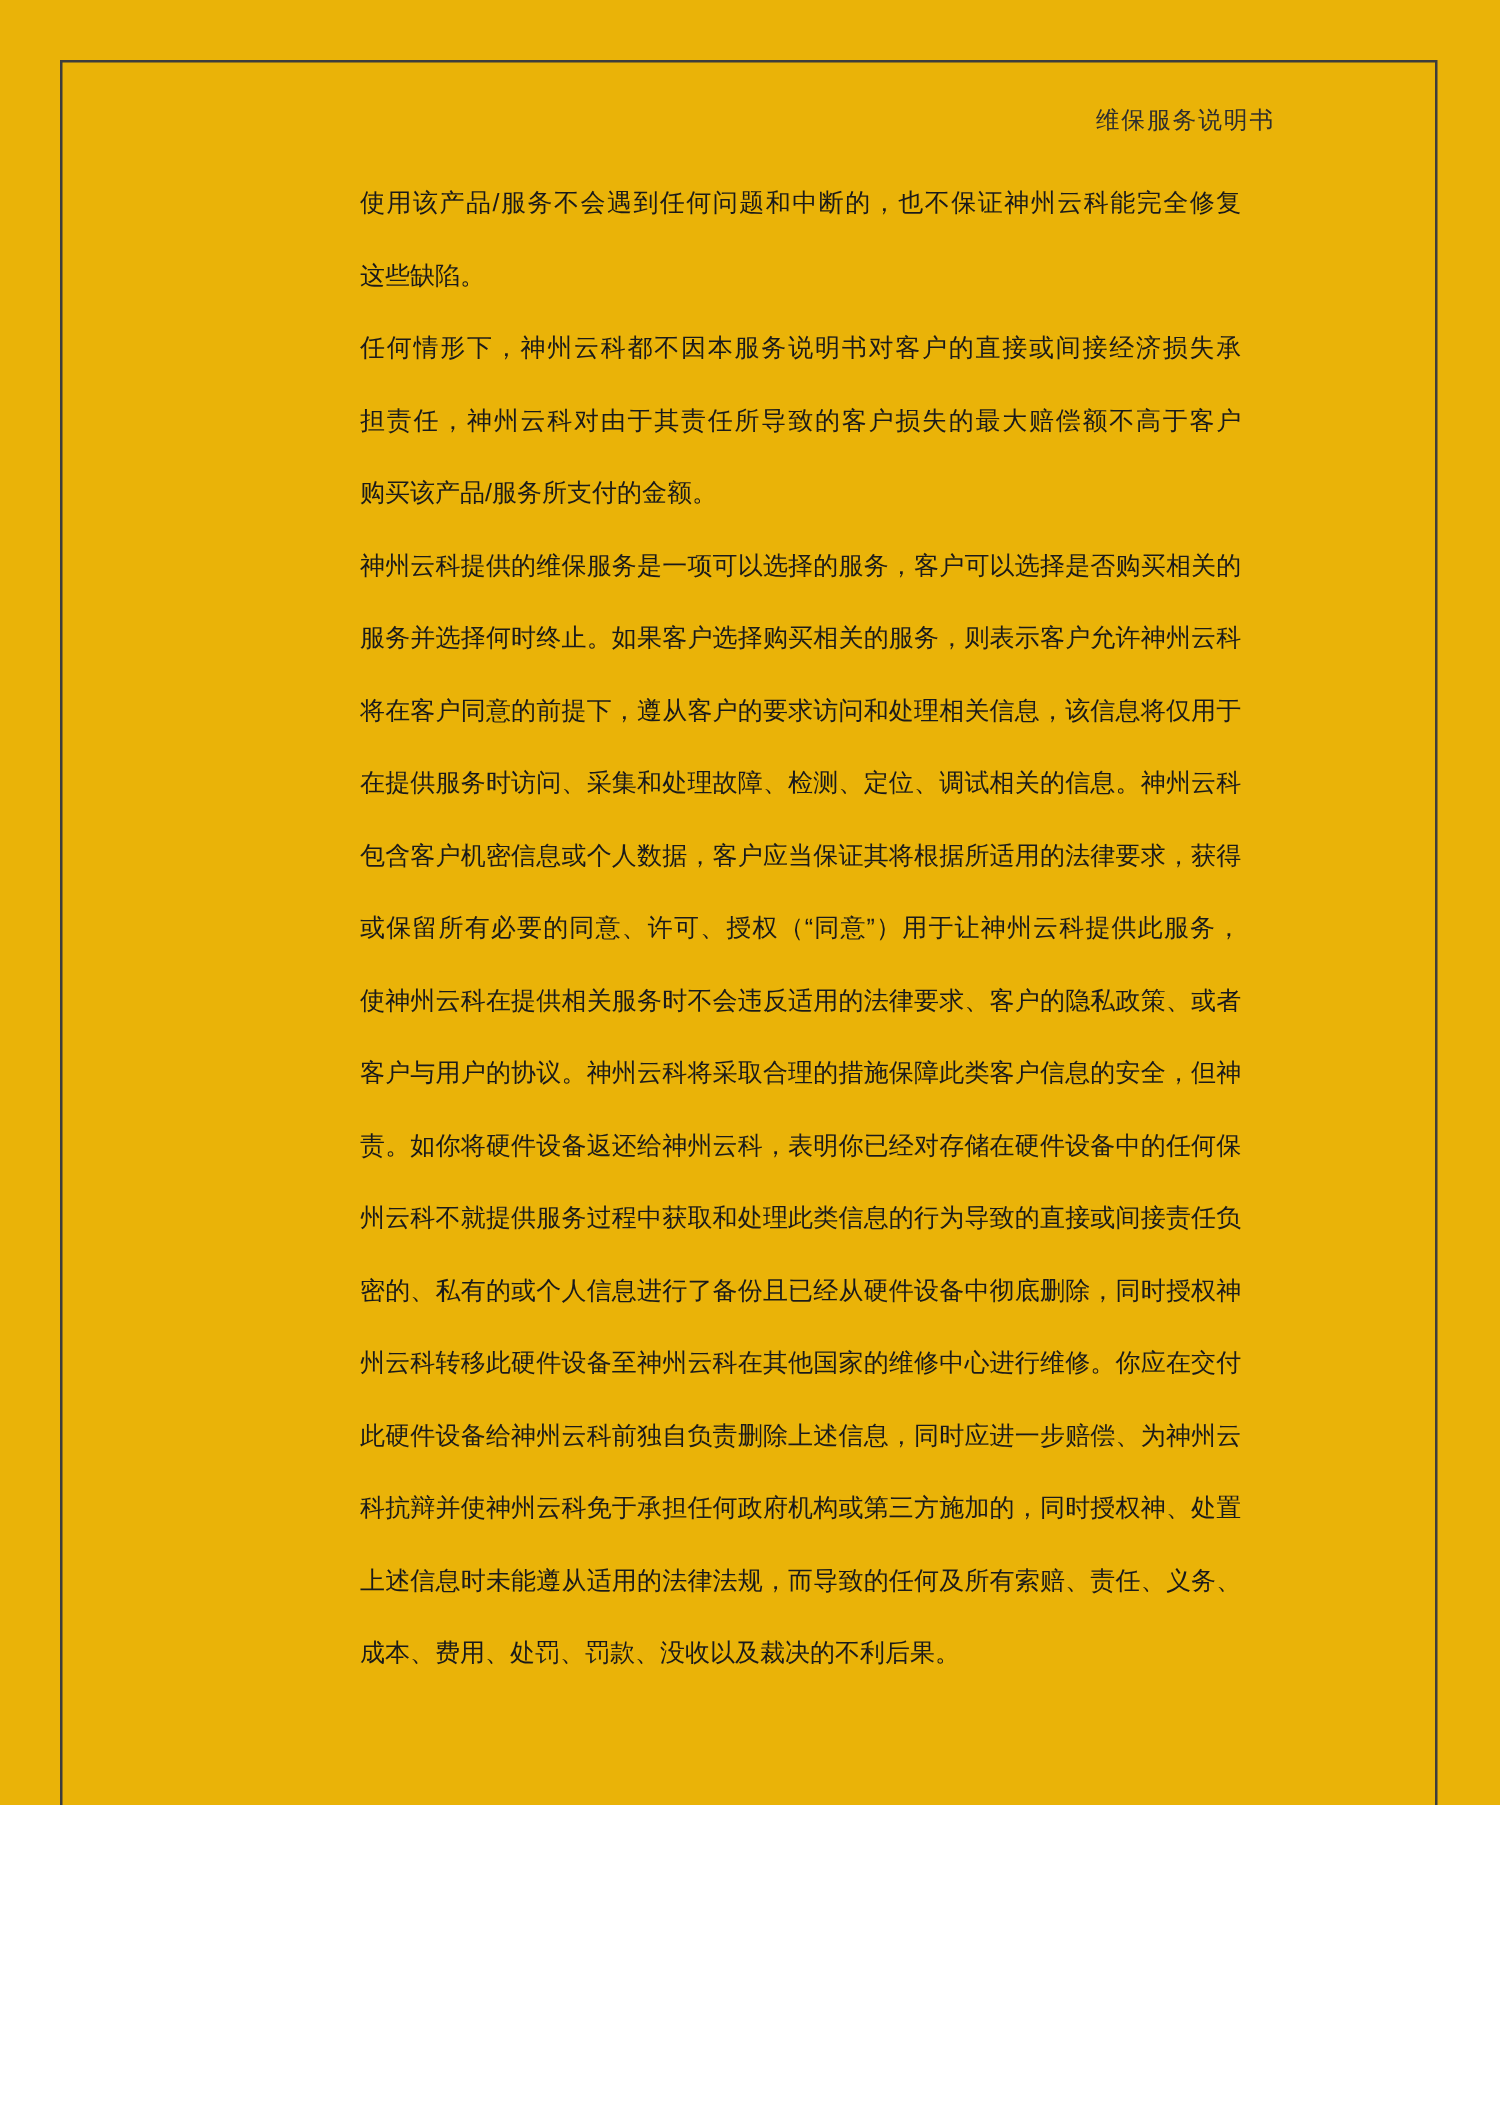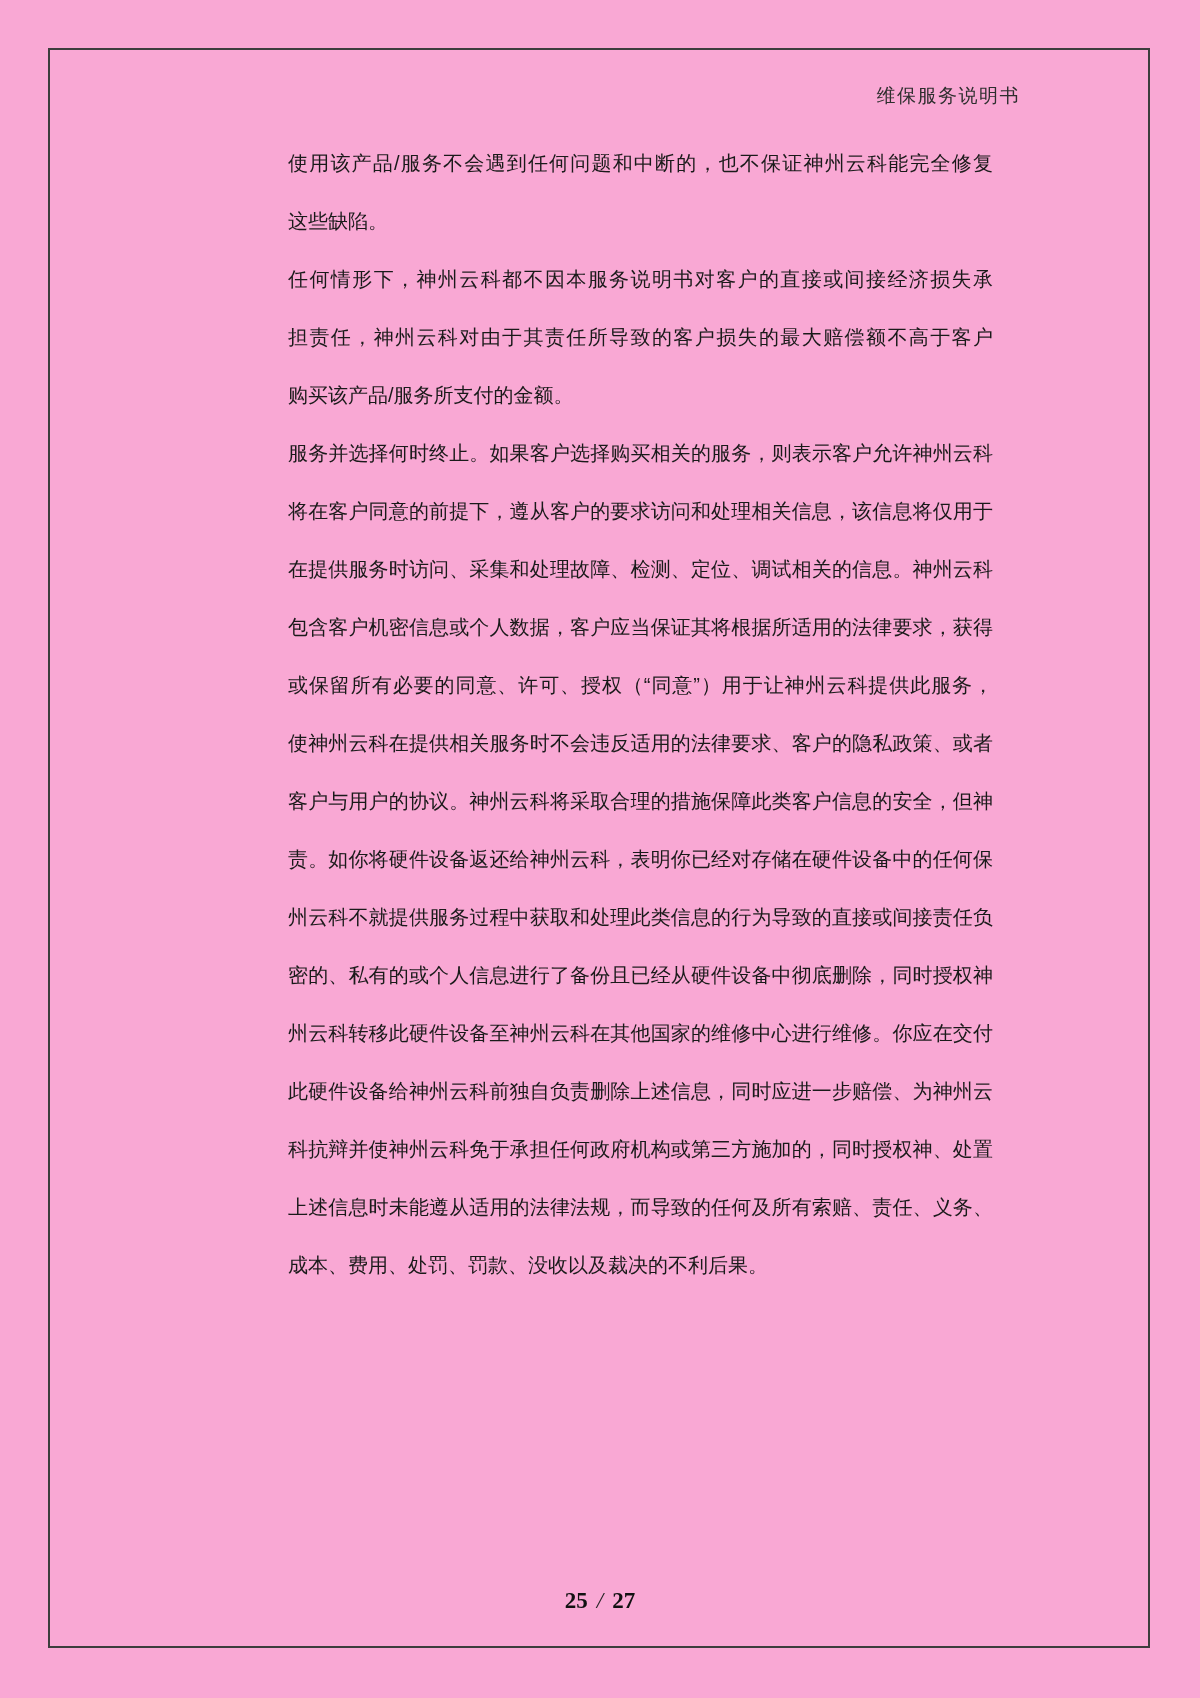--- a/index.html
+++ b/index.html
@@ -3,22 +3,22 @@
 <meta charset="utf-8">
 <style>
   html, body {
     margin: 0;
     padding: 0;
     background: #ffffff;
   }
   .page {
     position: relative;
     width: 1200px;
-    height: 1698px;
-    background: #f9a8d4;
+    height: 1444px;
+    background: #eab308;
     overflow: hidden;
     font-family: "Liberation Sans", "DejaVu Sans", sans-serif;
   }
   .page-frame {
     position: absolute;
     left: 48px;
     top: 48px;
     width: 1098px;
     height: 1596px;
     border: 2px solid #3d3d3d;
@@ -82,20 +82,21 @@
   <div class="page-frame"></div>
 
   <div class="header-title">维保服务说明书</div>
 
   <div class="body-block">
       <div class="text-line fill"><span>使用该产品/服务不会遇到任何问题和中断的，也不保证神州云科能完全修复</span></div>
       <div class="text-line"><span>这些缺陷。</span></div>
       <div class="text-line fill"><span>任何情形下，神州云科都不因本服务说明书对客户的直接或间接经济损失承</span></div>
       <div class="text-line fill"><span>担责任，神州云科对由于其责任所导致的客户损失的最大赔偿额不高于客户</span></div>
       <div class="text-line"><span>购买该产品/服务所支付的金额。</span></div>
+      <div class="text-line fill"><span>神州云科提供的维保服务是一项可以选择的服务，客户可以选择是否购买相关的</span></div>
       <div class="text-line fill"><span>服务并选择何时终止。如果客户选择购买相关的服务，则表示客户允许神州云科</span></div>
       <div class="text-line fill"><span>将在客户同意的前提下，遵从客户的要求访问和处理相关信息，该信息将仅用于</span></div>
       <div class="text-line fill"><span>在提供服务时访问、采集和处理故障、检测、定位、调试相关的信息。神州云科</span></div>
       <div class="text-line fill"><span>包含客户机密信息或个人数据，客户应当保证其将根据所适用的法律要求，获得</span></div>
       <div class="text-line fill"><span>或保留所有必要的同意、许可、授权（“同意”）用于让神州云科提供此服务，</span></div>
       <div class="text-line fill"><span>使神州云科在提供相关服务时不会违反适用的法律要求、客户的隐私政策、或者</span></div>
       <div class="text-line fill"><span>客户与用户的协议。神州云科将采取合理的措施保障此类客户信息的安全，但神</span></div>
       <div class="text-line fill"><span>责。如你将硬件设备返还给神州云科，表明你已经对存储在硬件设备中的任何保</span></div>
       <div class="text-line fill"><span>州云科不就提供服务过程中获取和处理此类信息的行为导致的直接或间接责任负</span></div>
       <div class="text-line fill"><span>密的、私有的或个人信息进行了备份且已经从硬件设备中彻底删除，同时授权神</span></div>

